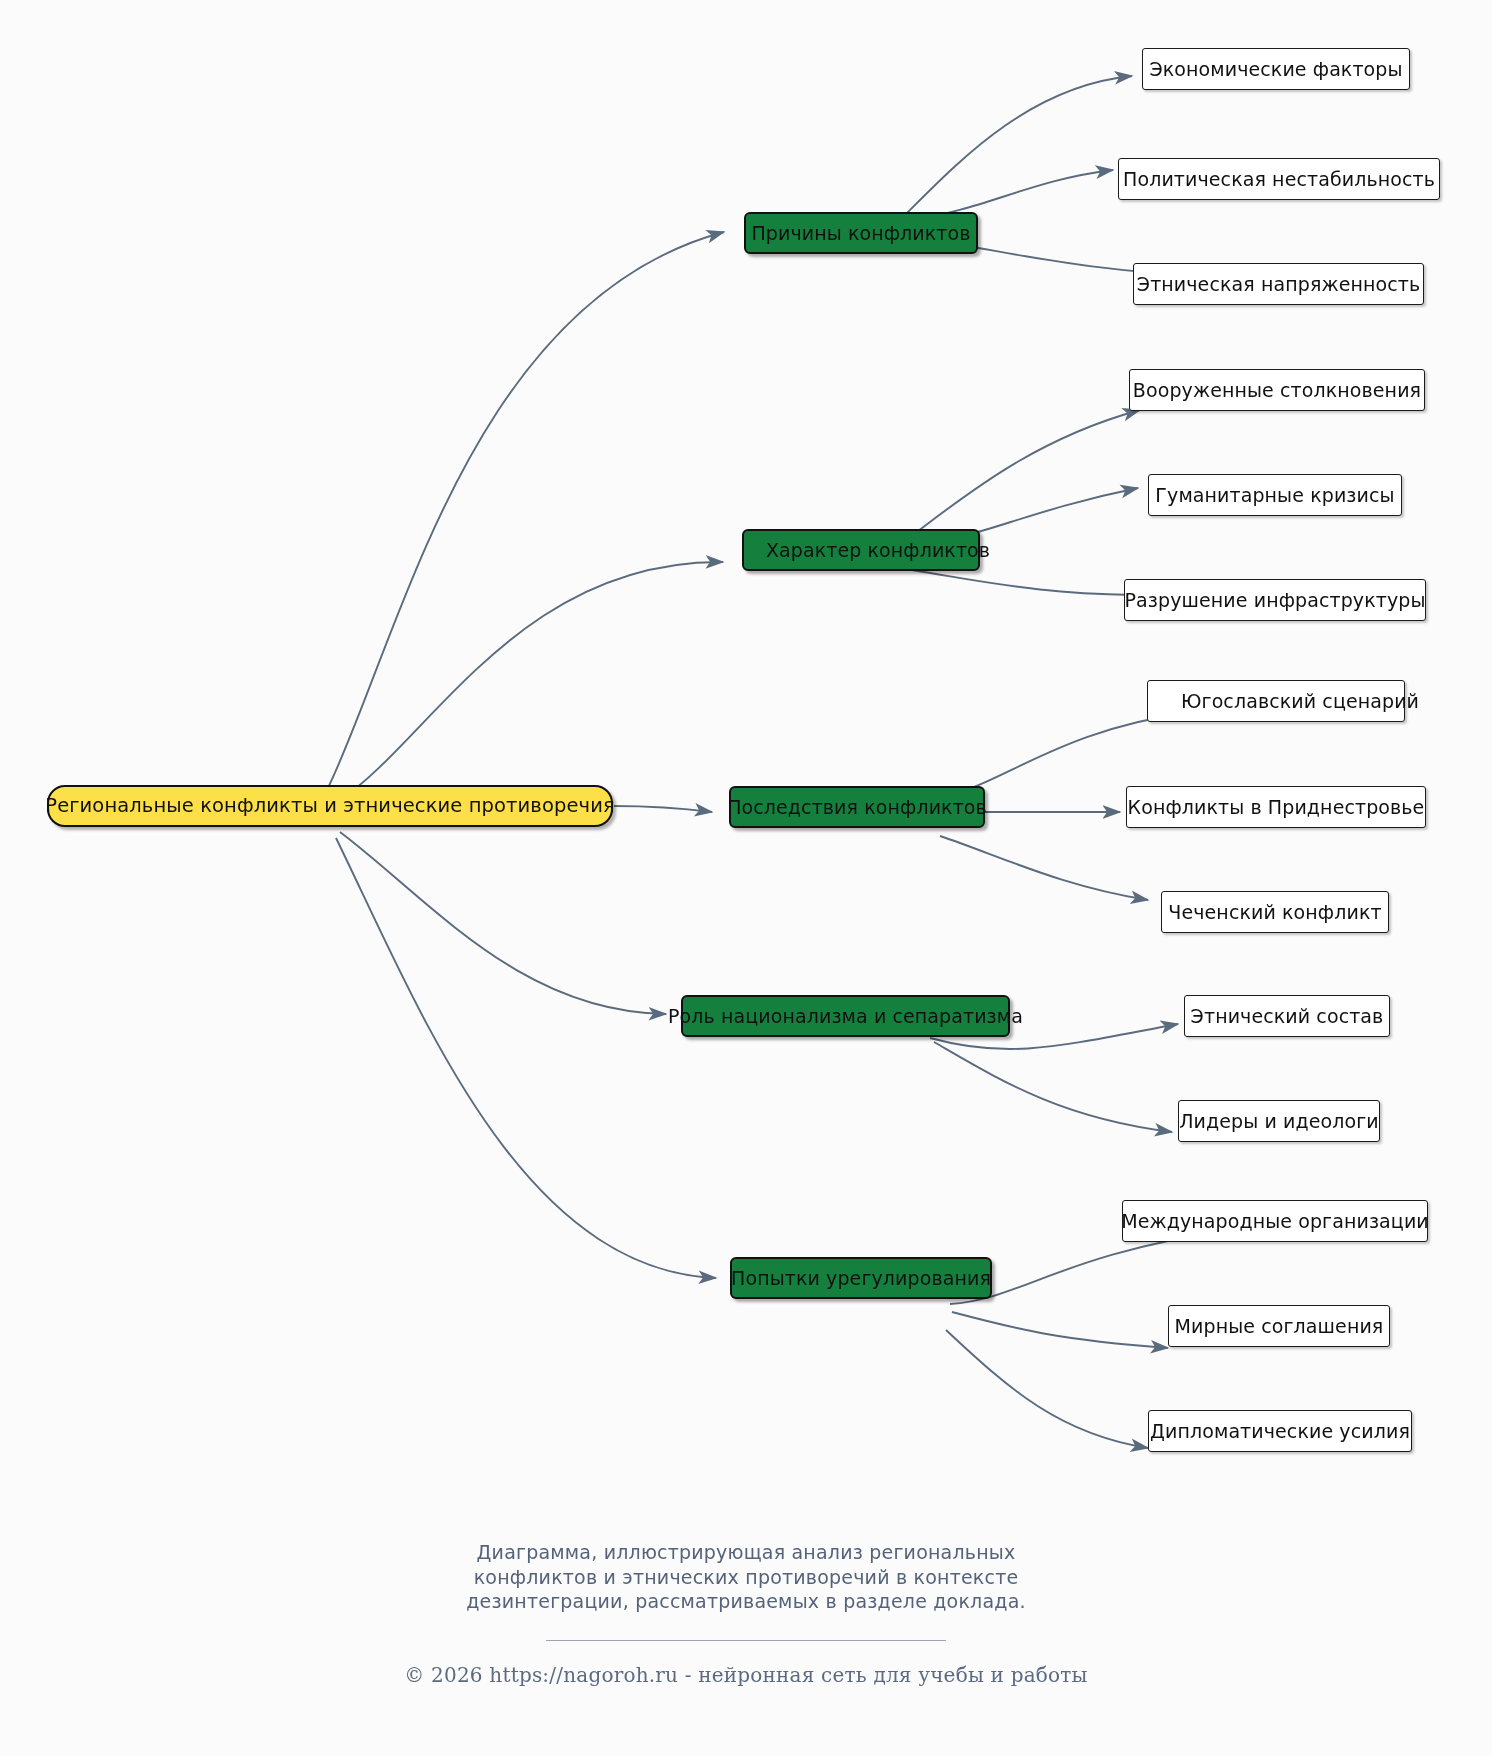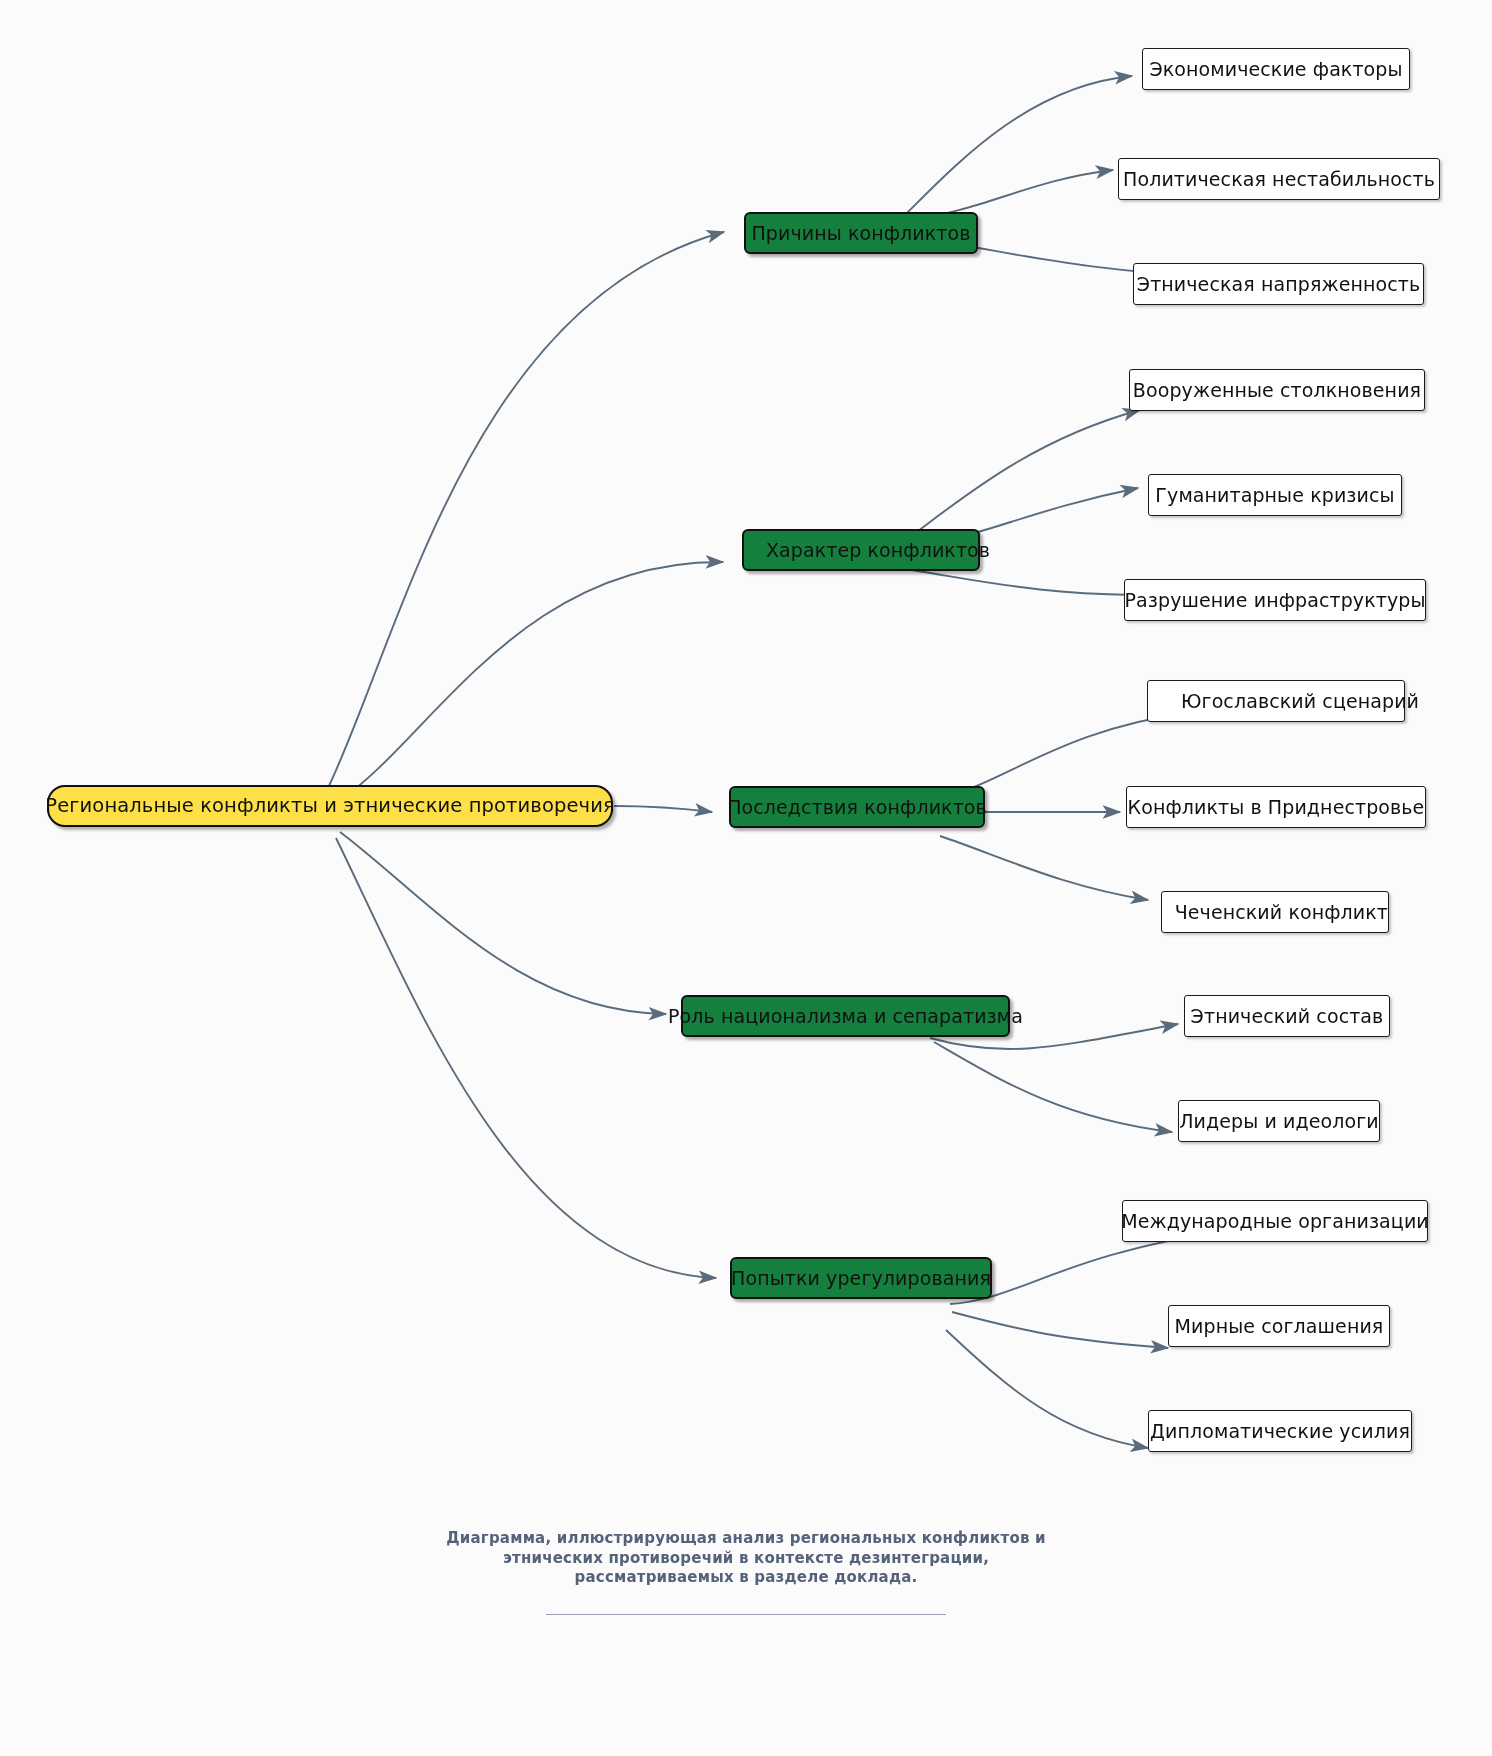--- a/index.html
+++ b/index.html
@@ -62,26 +62,26 @@
   }
   #footer {
     position: absolute;
     left: 0;
     top: 1524px;
     width: 1492px;
     text-align: center;
   }
   #caption {
     font-family: "DejaVu Sans", sans-serif;
-    font-weight: bold;
-    font-size: 15px;
+    font-weight: normal;
+    font-size: 19px;
     line-height: 1.30;
     color: #55637a;
     letter-spacing: 0.2px;
-    margin: 5px auto;
+    margin: 16px auto;
     width: 600px;
   }
   #divider {
     width: 400px;
     height: 0;
     border-top: 1.6px solid #9aa4b4;
     margin: 26px auto 0 auto;
   }
   #copyright {
     font-family: "DejaVu Serif", serif;
@@ -163,21 +163,21 @@
 
   <div class="node branch" style="left:729px; top:786px; width:256px; height:42px;">
     <span class="node-label">Последствия конфликтов</span>
   </div>
   <div class="node leaf" style="left:1147px; top:680px; width:258px; height:42px;padding-left:48px;">
     <span class="node-label">Югославский сценарий</span>
   </div>
   <div class="node leaf" style="left:1126px; top:786px; width:300px; height:42px;">
     <span class="node-label">Конфликты в Приднестровье</span>
   </div>
-  <div class="node leaf" style="left:1161px; top:891px; width:228px; height:42px;justify-content:flex-end;">
+  <div class="node leaf" style="left:1161px; top:891px; width:228px; height:42px;">
     <span class="node-label">Чеченский конфликт</span>
   </div>
 
   <div class="node branch" style="left:681px; top:995px; width:329px; height:42px;">
     <span class="node-label">Роль национализма и сепаратизма</span>
   </div>
   <div class="node leaf" style="left:1184px; top:995px; width:206px; height:42px;">
     <span class="node-label">Этнический состав</span>
   </div>
   <div class="node leaf" style="left:1178px; top:1100px; width:202px; height:42px;">
@@ -193,15 +193,16 @@
   <div class="node leaf" style="left:1168px; top:1305px; width:222px; height:42px;">
     <span class="node-label">Мирные соглашения</span>
   </div>
   <div class="node leaf" style="left:1148px; top:1410px; width:264px; height:42px;">
     <span class="node-label">Дипломатические усилия</span>
   </div>
 
   <div id="footer">
     <div id="caption">Диаграмма, иллюстрирующая анализ региональных конфликтов и этнических противоречий в контексте дезинтеграции, рассматриваемых в разделе доклада.</div>
     <div id="divider"></div>
+    <div id="copyright">© 2026 https://nagoroh.ru - нейронная сеть для учебы и работы</div>
   </div>
 
 </div>
 
 </body></html>

